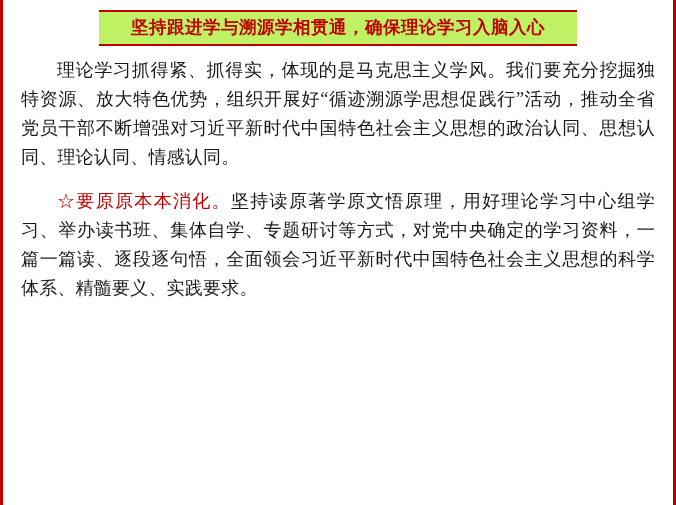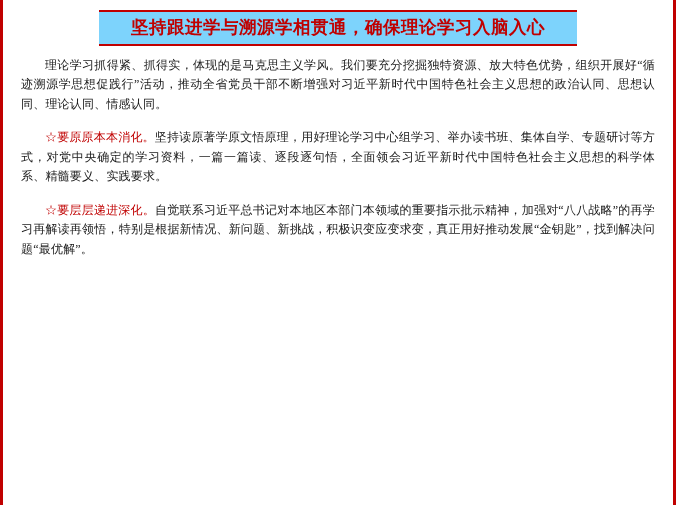--- a/index.html
+++ b/index.html
@@ -35,21 +35,21 @@
     position: absolute;
     top: 8px;
     left: 0;
     right: 0;
     height: 40px;
     display: flex;
     align-items: center;
     justify-content: center;
   }
   .title-bar {
-    background: #7dd3fc;
+    background: #bef264;
     border-top: 2px solid #c00000;
     border-bottom: 2px solid #c00000;
     padding: 5px 16px 6px 16px;
     width: 478px;
     box-sizing: border-box;
     text-align: center;
   }
   .title-text {
     color: #c00000;
     font-size: 17.5px;
@@ -63,21 +63,21 @@
   .content {
     position: absolute;
     top: 56px;
     left: 18px;
     right: 18px;
     bottom: 4px;
   }
 
   p.para {
     margin: 0 0 14px 0;
-    font-size: 12px;
+    font-size: 18px;
     line-height: 1.62;
     color: #1a1a1a;
     text-align: justify;
     text-indent: 2em;
     letter-spacing: 0.2px;
   }
   p.para.hanging {
     text-indent: 2em;
     font-family: Liberation Serif, serif;
   }
@@ -96,16 +96,15 @@
     <div class="title-bar">
       <div class="title-text">坚持跟进学与溯源学相贯通，确保理论学习入脑入心</div>
     </div>
   </div>
 
   <div class="content">
     <p class="para"><span>理论学习抓得紧、抓得实，体现的是马克思主义学风。我们要充分挖掘独特资源、放大特色优势，组织开展好“循迹溯源学思想促践行”活动，推动全省党员干部不断增强对习近平新时代中国特色社会主义思想的政治认同、思想认同、理论认同、情感认同。</span></p>
 
     <p class="para hanging"><span class="lead">☆要原原本本消化。</span><span>坚持读原著学原文悟原理，用好理论学习中心组学习、举办读书班、集体自学、专题研讨等方式，对党中央确定的学习资料，一篇一篇读、逐段逐句悟，全面领会习近平新时代中国特色社会主义思想的科学体系、精髓要义、实践要求。</span></p>
 
-    <p class="para hanging"><span class="lead">☆要层层递进深化。</span><span>自觉联系习近平总书记对本地区本部门本领域的重要指示批示精神，加强对“八八战略”的再学习再解读再领悟，特别是根据新情况、新问题、新挑战，积极识变应变求变，真正用好推动发展“金钥匙”，找到解决问题“最优解”。</span></p>
 
   </div>
 </div>
 
 </body></html>

